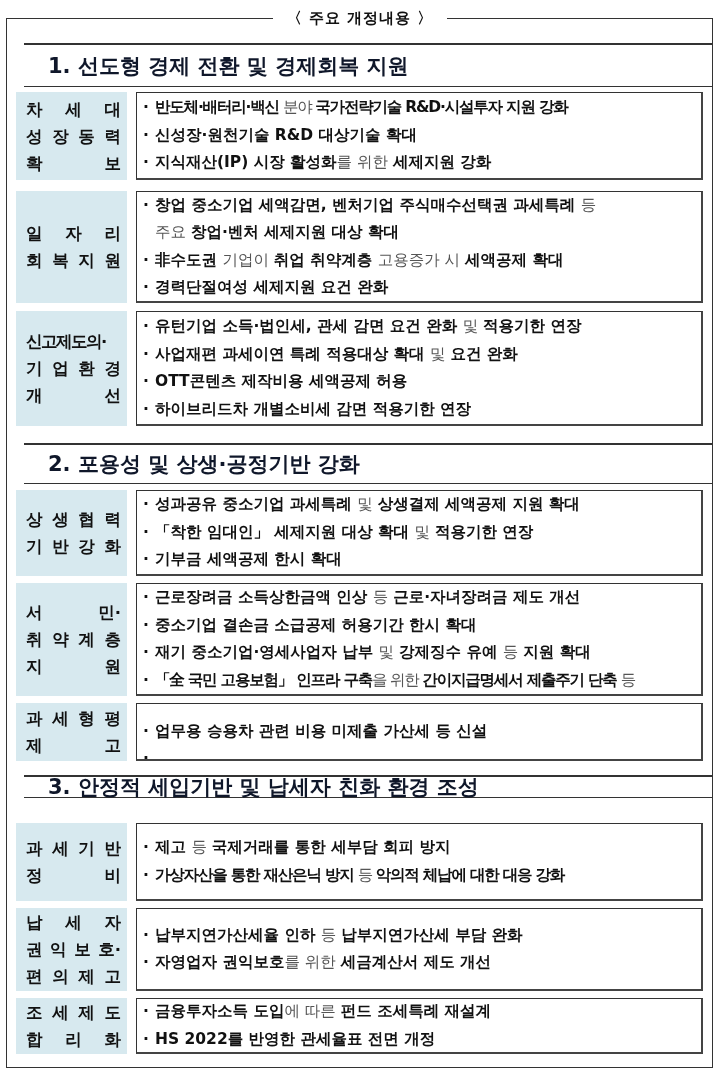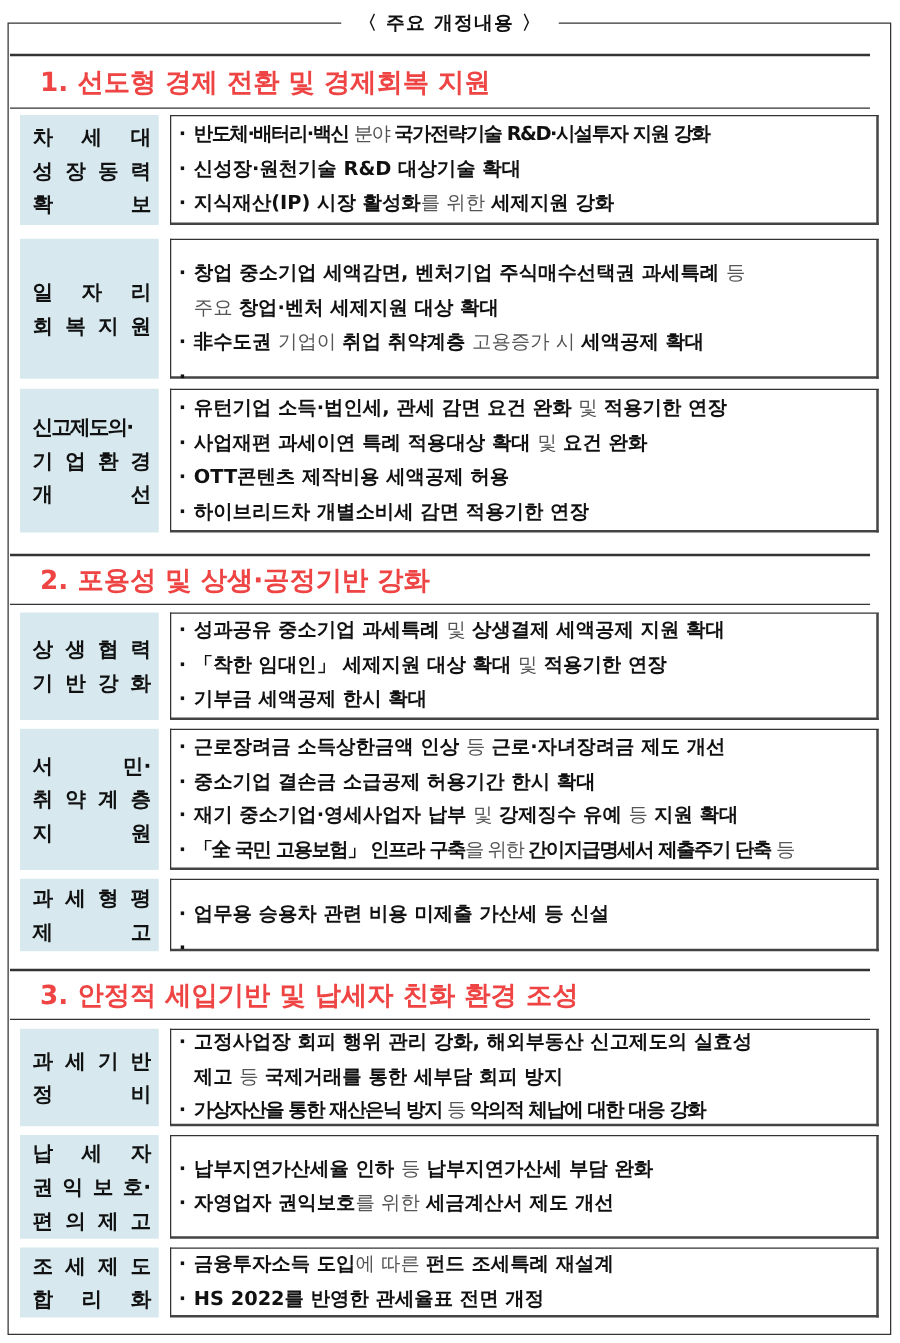--- a/index.html
+++ b/index.html
@@ -13,23 +13,23 @@
   .title-wrap {
     position: absolute; left: 0; top: 4px; width: 720px; height: 28px;
     display: flex; justify-content: center; align-items: center;
   }
   .title {
     background: #fff; padding: 0 14px; font-size: 15px; font-weight: bold; color: #111;
     letter-spacing: 1px; line-height: 28px;
   }
 
   .sec-head {
-    position: absolute; left: 8px; width: 688px;
+    position: absolute; left: 24px; width: 688px;
     border-top: 2px solid #333; border-bottom: 1.5px solid #333;
-    color: #ef4444; font-weight: bold; font-size: 21px;
+    color: #0f172a; font-weight: bold; font-size: 21px;
     display: flex; align-items: center; padding-left: 24px;
   }
 
   .group { position: absolute; left: 16px; width: 688px; }
   .label {
     position: absolute; left: 0; top: 0; width: 111px; height: 100%;
     background: #d7e9ef;
     display: flex; flex-direction: column; justify-content: center;
     padding: 0 6px 0 10px;
     font-weight: bold; font-size: 16.5px; line-height: 27px; color: #111;
@@ -95,21 +95,21 @@
         <span>회</span>
         <span>복</span>
         <span>지</span>
         <span>원</span>
       </div>
     </div>
     <div class="content">
       <div class="item"><span class="bullet">·</span><span>창업 중소기업 세액감면, 벤처기업 주식매수선택권 과세특례 </span><span class="light">등</span></div>
       <div class="item"><span class="light">주요 </span><span>창업·벤처 세제지원 대상 확대</span></div>
       <div class="item"><span class="bullet">·</span><span>非수도권 </span><span class="light">기업이 </span><span>취업 취약계층 </span><span class="light">고용증가 시 </span><span>세액공제 확대</span></div>
-      <div class="item"><span class="bullet">·</span></div>
+      <div class="item"><span class="bullet">·</span><span>경력단절여성 세제지원 요건 완화</span></div>
     </div>
   </div>
 <div class="group" style="top:311px;height:115px;">
     <div class="label">
       <div class="label-line" style="justify-content: flex-start;">
         <span style="letter-spacing: -1.5px;">신고제도의·</span>
       </div>
       <div class="label-line">
         <span>기</span>
         <span>업</span>
@@ -187,36 +187,36 @@
         <span>제</span>
         <span>고</span>
       </div>
     </div>
     <div class="content">
       <div class="item"><span class="bullet">·</span><span>업무용 승용차 관련 비용 미제출 가산세 등 신설</span></div>
       <div class="item"><span class="bullet">·</span></div>
     </div>
   </div>
 
-<div class="sec-head" style="top:775px;height:41px;">3. 안정적 세입기반 및 납세자 친화 환경 조성</div>
+<div class="sec-head" style="top:775px;height:23px;">3. 안정적 세입기반 및 납세자 친화 환경 조성</div>
 <div class="group" style="top:823px;height:78px;">
     <div class="label">
       <div class="label-line">
         <span>과</span>
         <span>세</span>
         <span>기</span>
         <span>반</span>
       </div>
       <div class="label-line">
         <span>정</span>
         <span>비</span>
       </div>
     </div>
     <div class="content">
-      <div class="item"><span class="bullet">·</span><span>고정사업장 회피 행위 관리 강화, 해외부동산 신고제도의 실효성</span></div>
+      <div class="item"><span class="bullet">·</span></div>
       <div class="item"><span>제고 </span><span class="light">등 </span><span>국제거래를 통한 세부담 회피 방지</span></div>
       <div class="item tight"><span class="bullet">·</span><span>가상자산을 통한 재산은닉 방지 </span><span class="light">등 </span><span>악의적 체납에 대한 대응 강화</span></div>
     </div>
   </div>
 <div class="group" style="top:908px;height:83px;">
     <div class="label">
       <div class="label-line">
         <span>납</span>
         <span>세</span>
         <span>자</span>

